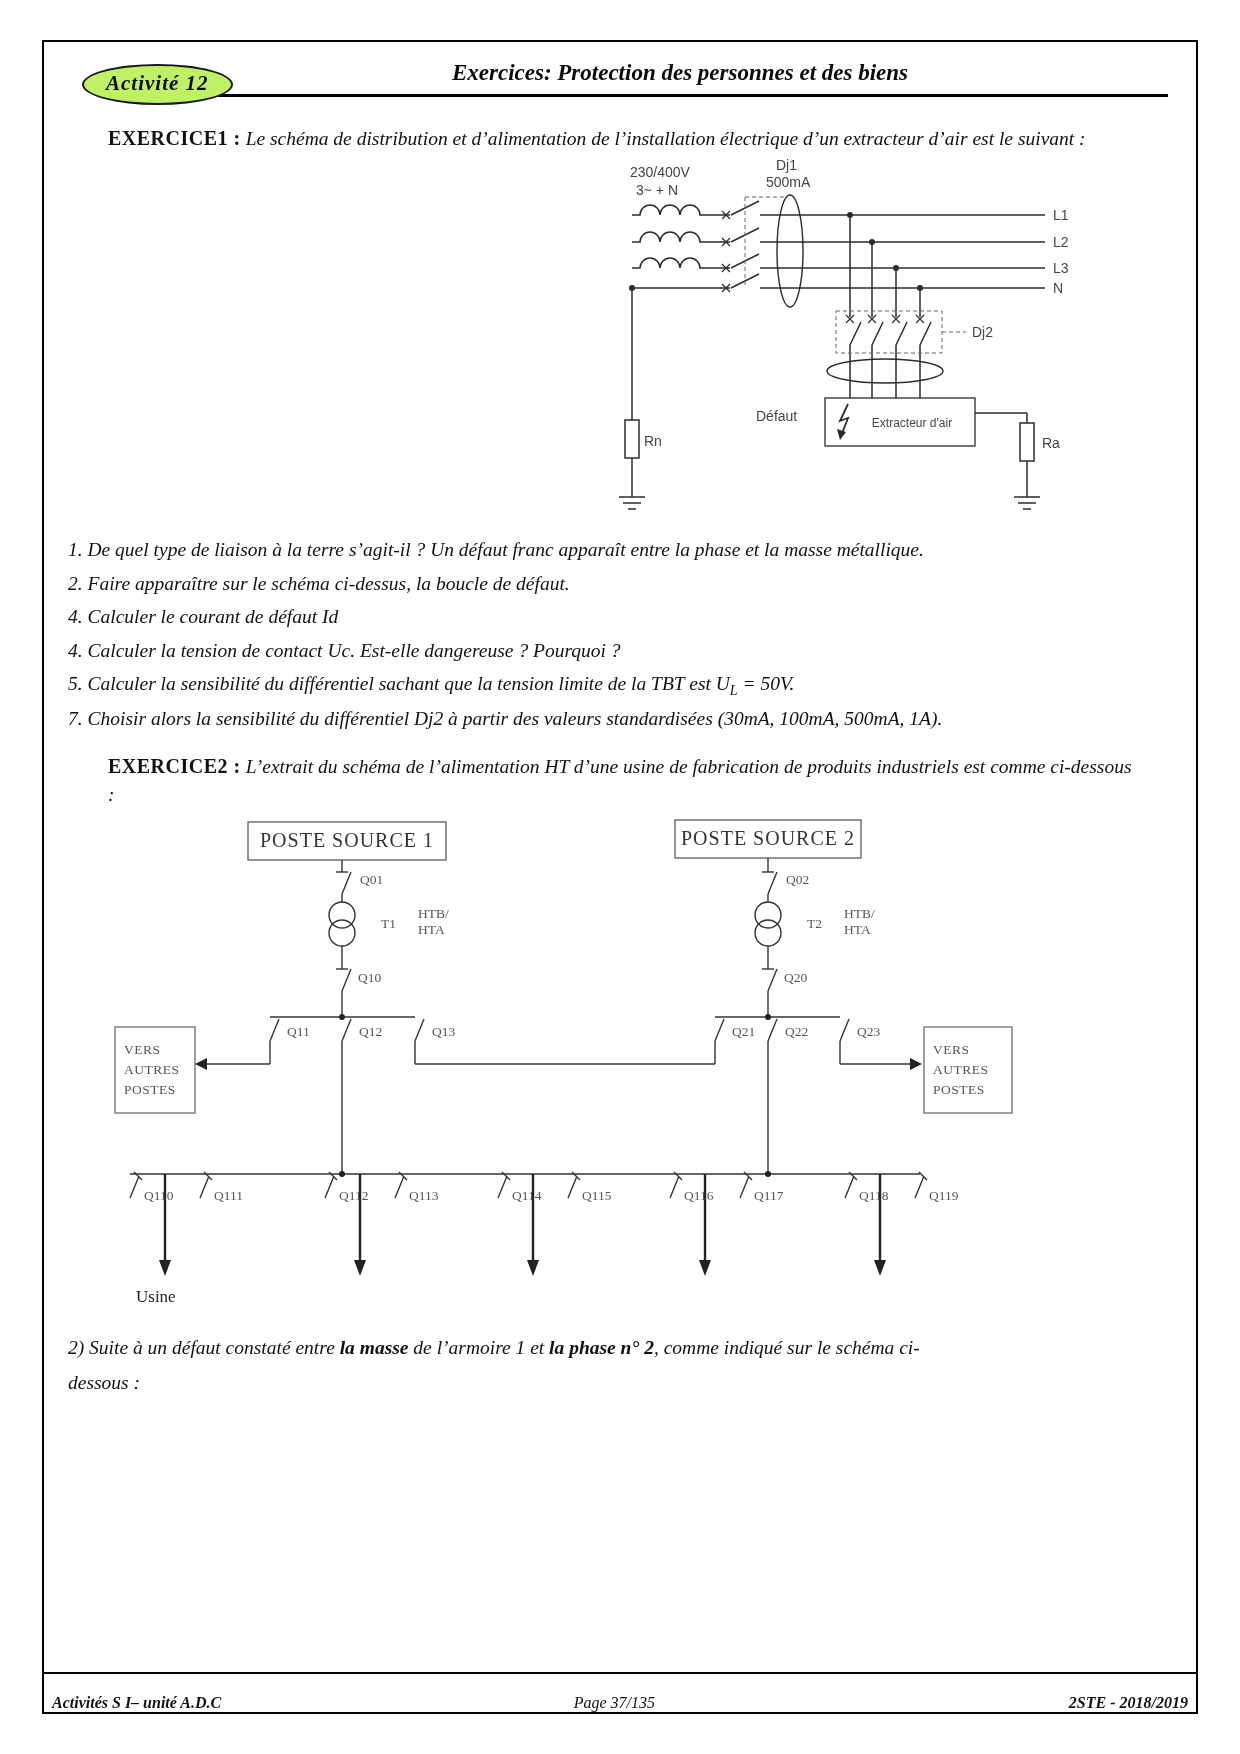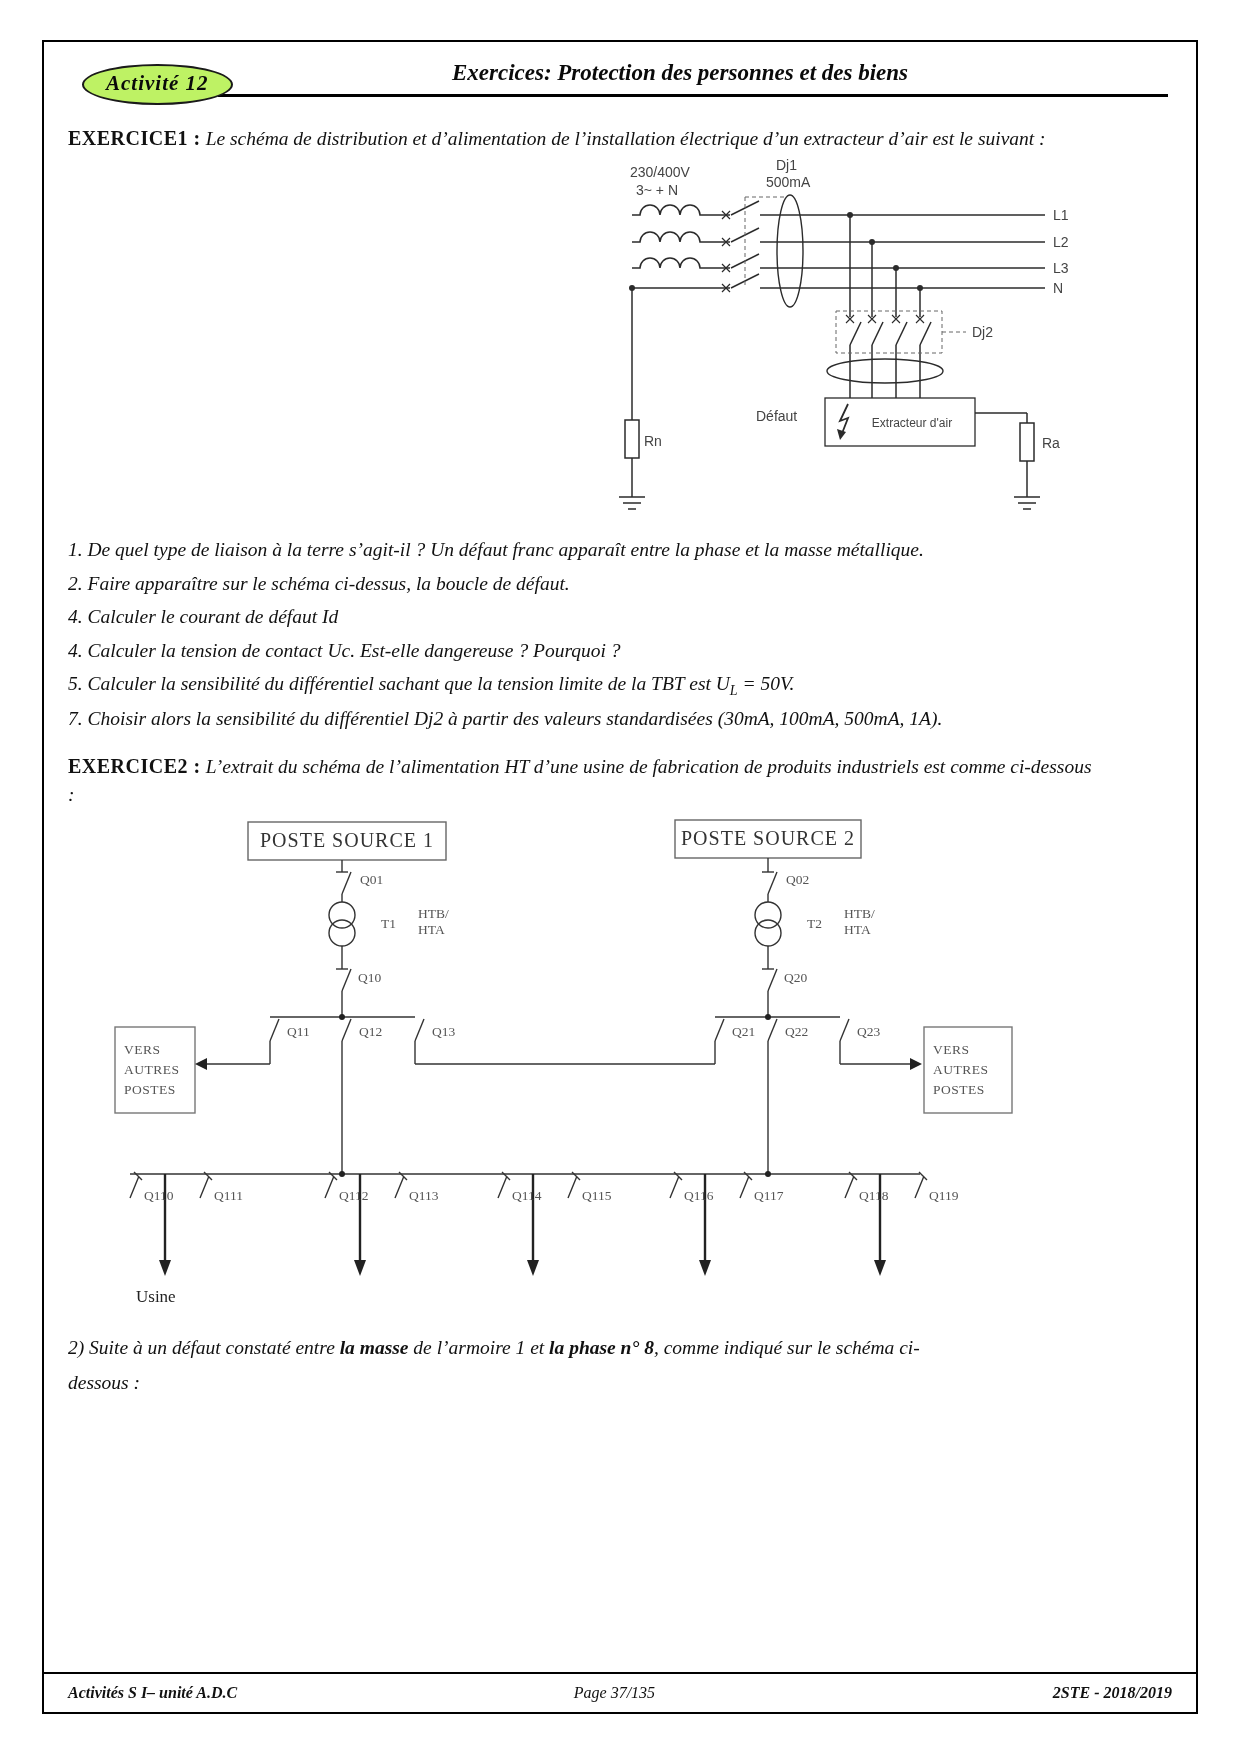--- a/index.html
+++ b/index.html
@@ -19,41 +19,41 @@
     position:absolute; left:14px; top:10px; z-index:2; background:#bef264;
     border:2.5px solid #1a1a1a; border-radius:50%;
     padding:5px 22px 7px; font-weight:bold; font-style:italic; font-size:21px;
     letter-spacing:1px; color:#0a0a0a;
   }
   .title {
     position:absolute; left:120px; right:0; top:6px; text-align:center;
     font-weight:bold; font-style:italic; font-size:23px; color:#0a0a0a;
   }
   
-  .para { font-style:italic; font-size:19.5px; line-height:1.45; margin-top:12px; max-width:1030px; }
+  .para { font-style:italic; font-size:19.5px; line-height:1.45; margin-top:12px; max-width:1030px;margin-left:40px; }
   .ex-label { font-weight:bold; font-style:normal; font-size:20px; letter-spacing:0.5px; }
   
   .diagram1-wrap { position:relative; height:378px; margin-top:2px; }
   .diagram1-svg { position:absolute; right:62px; top:0; }
   .info-box {
     position:absolute; left:14px; top:128px; width:424px;
     border:2px solid #000; padding:10px 16px;
     font-style:italic; font-size:19.5px; line-height:1.5;
   }
   .info-box b { font-style:italic; }
   
   .qlist { font-style:italic; font-size:19.5px; line-height:1.72; }
   .qlist sub { font-size:0.72em; }
   .ex2-questions { margin-top:16px; font-style:italic; font-size:19.5px; line-height:1.8; }
   .diagram2-svg { display:block; margin:4px auto 0; }
   
   .footer {
     position:absolute; left:0; right:0; bottom:0; height:40px;
-    border-top:2px solid #000; display:flex; align-items:center;
-    padding:0 24px; font-size:16px; font-style:italic;
+    border-top:2px solid #000; display:flex; align-items:flex-end;
+    padding:0 8px; font-size:16px; font-style:italic;
   }
   .footer-left  { width:33%; font-weight:bold; }
   .footer-center{ width:33%; text-align:center; }
   .footer-right { width:34%; text-align:right; font-weight:bold; }
   
   svg { font-style:normal; }
   .d1-label { font-family:"Liberation Sans", sans-serif; font-size:14px; fill:#444; }
   .d1-small { font-family:"Liberation Sans", sans-serif; font-size:12px; fill:#444; }
   .d2-label { font-family:"Liberation Serif", serif; font-size:13.5px; fill:#555; }
   .d2-box-label { font-family:"Liberation Serif", serif; font-size:20px; fill:#333; letter-spacing:1px; }
@@ -314,21 +314,21 @@
       <text class="d2-label" x="482" y="386">Q115</text>
       <text class="d2-label" x="584" y="386">Q116</text>
       <text class="d2-label" x="654" y="386">Q117</text>
       <text class="d2-label" x="759" y="386">Q118</text>
       <text class="d2-label" x="829" y="386">Q119</text>
     </g>
     <text class="d2-usine" x="36" y="488">Usine</text>
   </svg>
 
   <div class="ex2-questions">
-    <div><span>2) Suite à un défaut constaté entre </span><b>la masse</b><span> de l’armoire 1 et </span><b>la phase n° 8</b><span>, comme indiqué sur le schéma ci-</span><br><span>dessous :</span></div>
+    <div><span>2) Suite à un défaut constaté entre </span><b>la masse</b><span> de l’armoire 1 et </span><b>la phase n° 2</b><span>, comme indiqué sur le schéma ci-</span><br><span>dessous :</span></div>
   </div>
 
   <div class="footer">
     <div class="footer-left">Activités S I– unité A.D.C</div>
     <div class="footer-center">Page 37/135</div>
     <div class="footer-right">2STE - 2018/2019</div>
   </div>
 
 </div>
 

